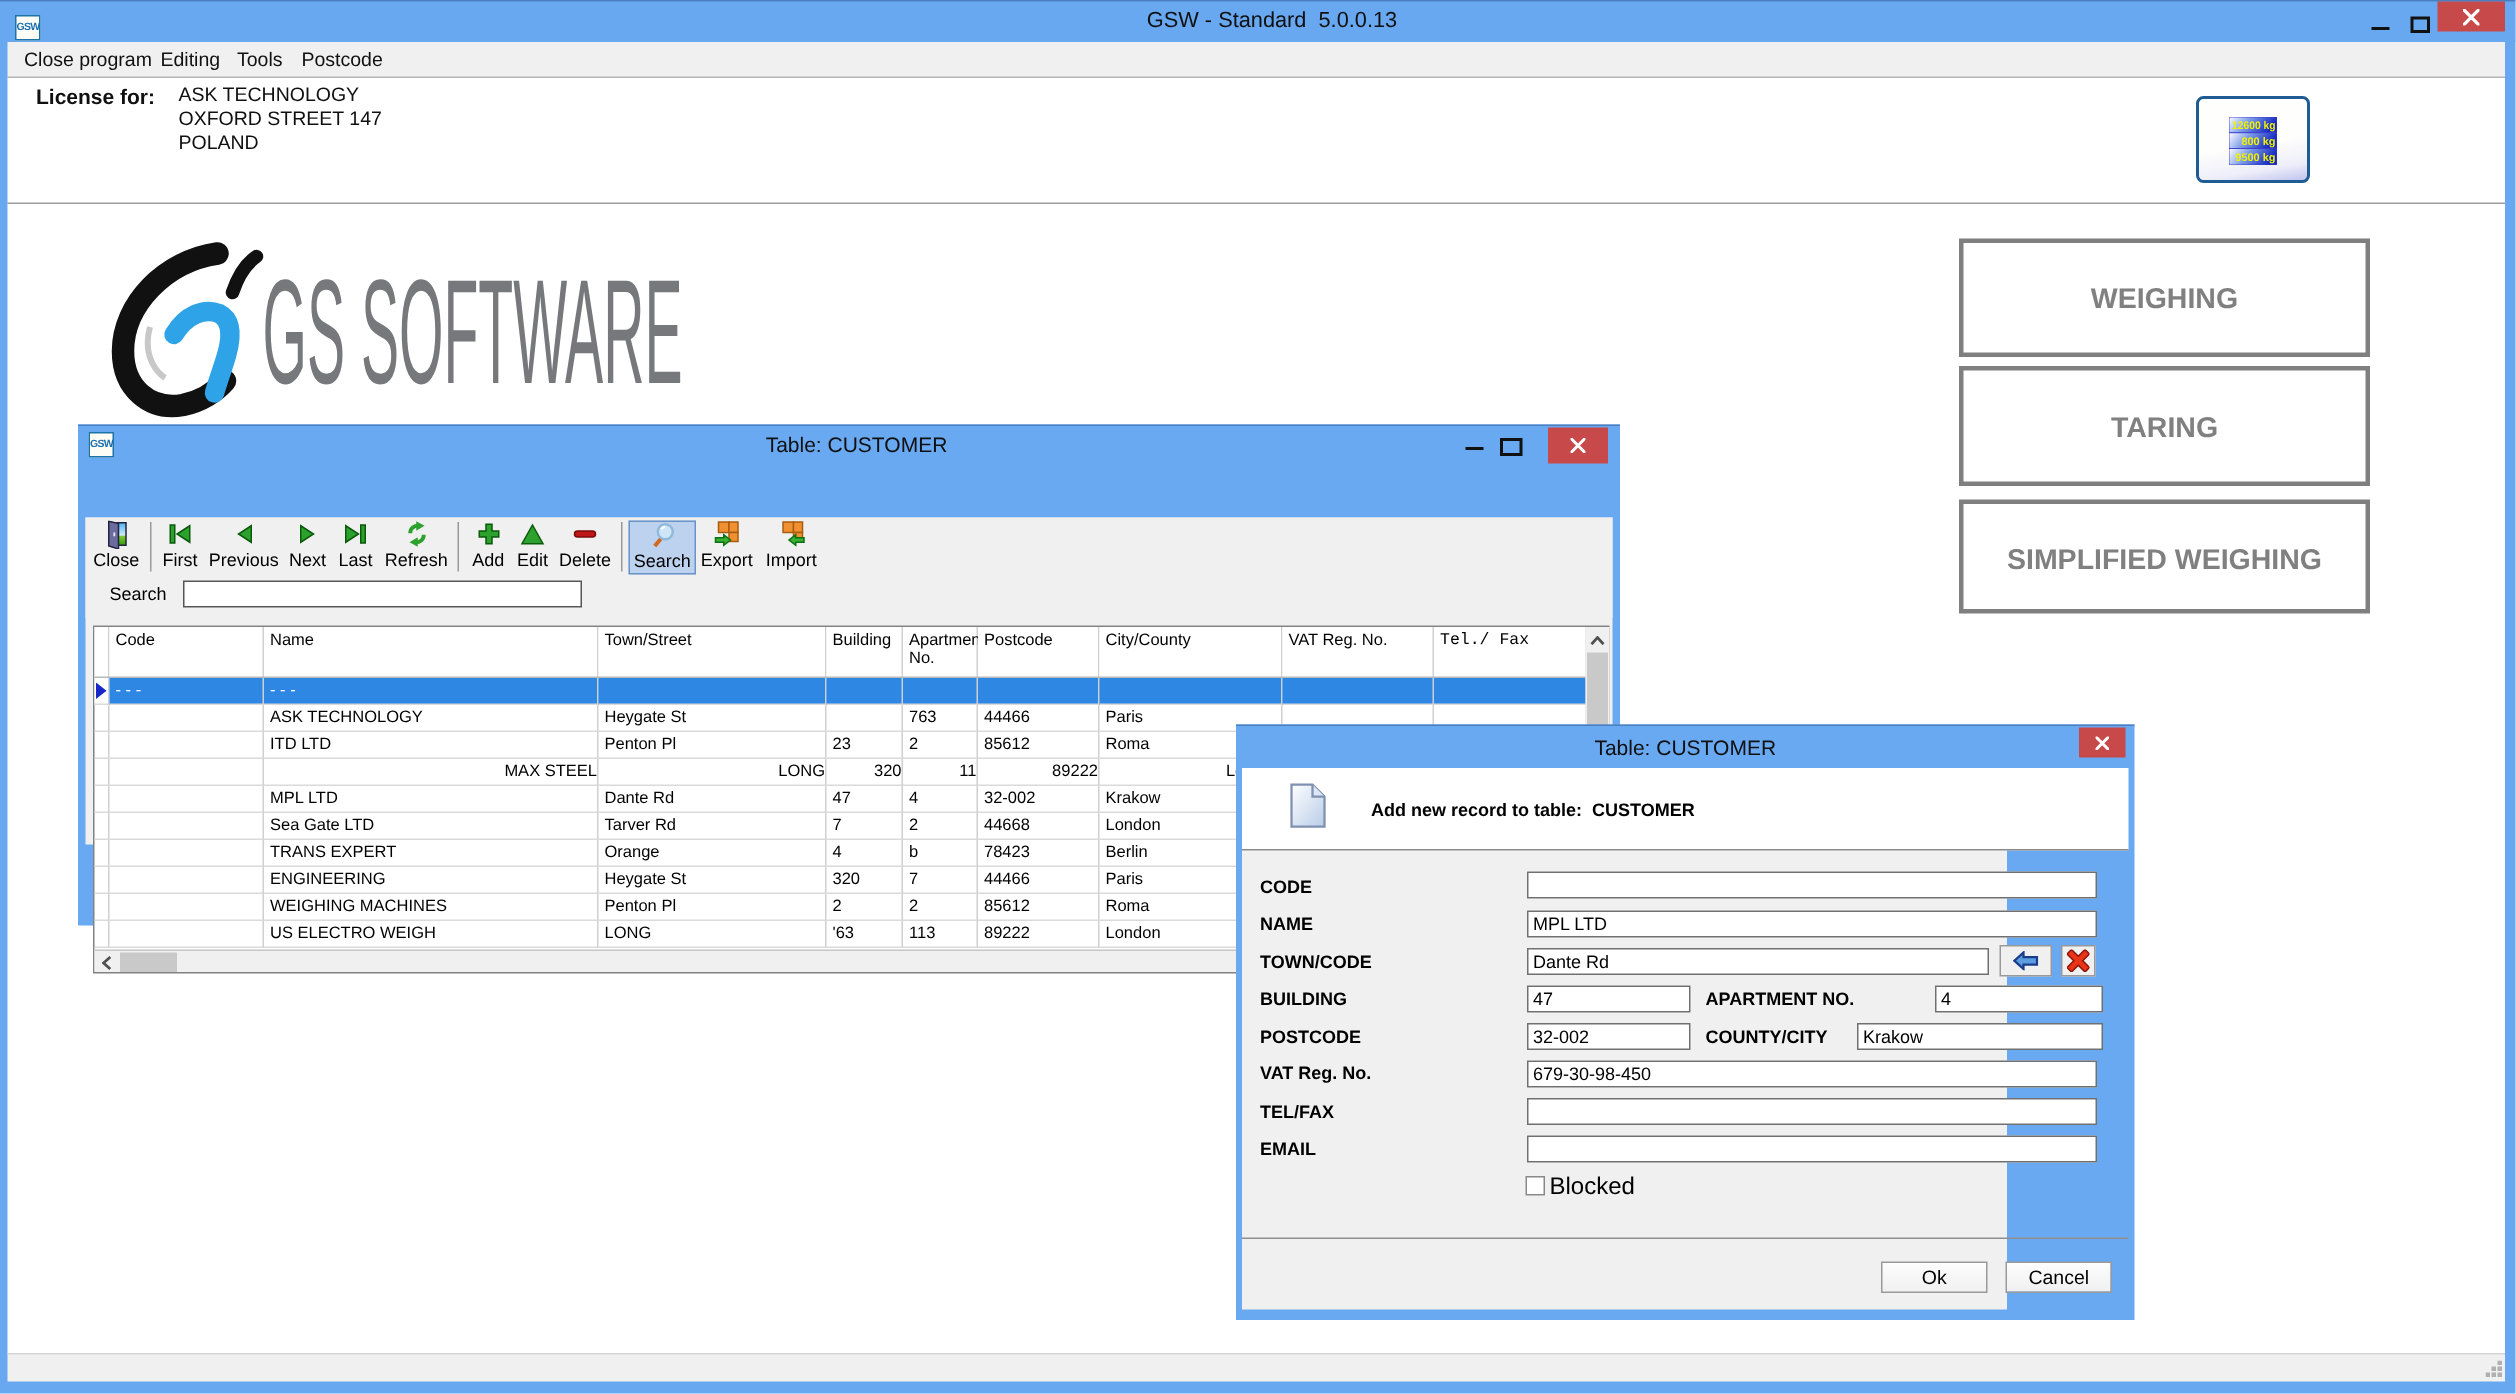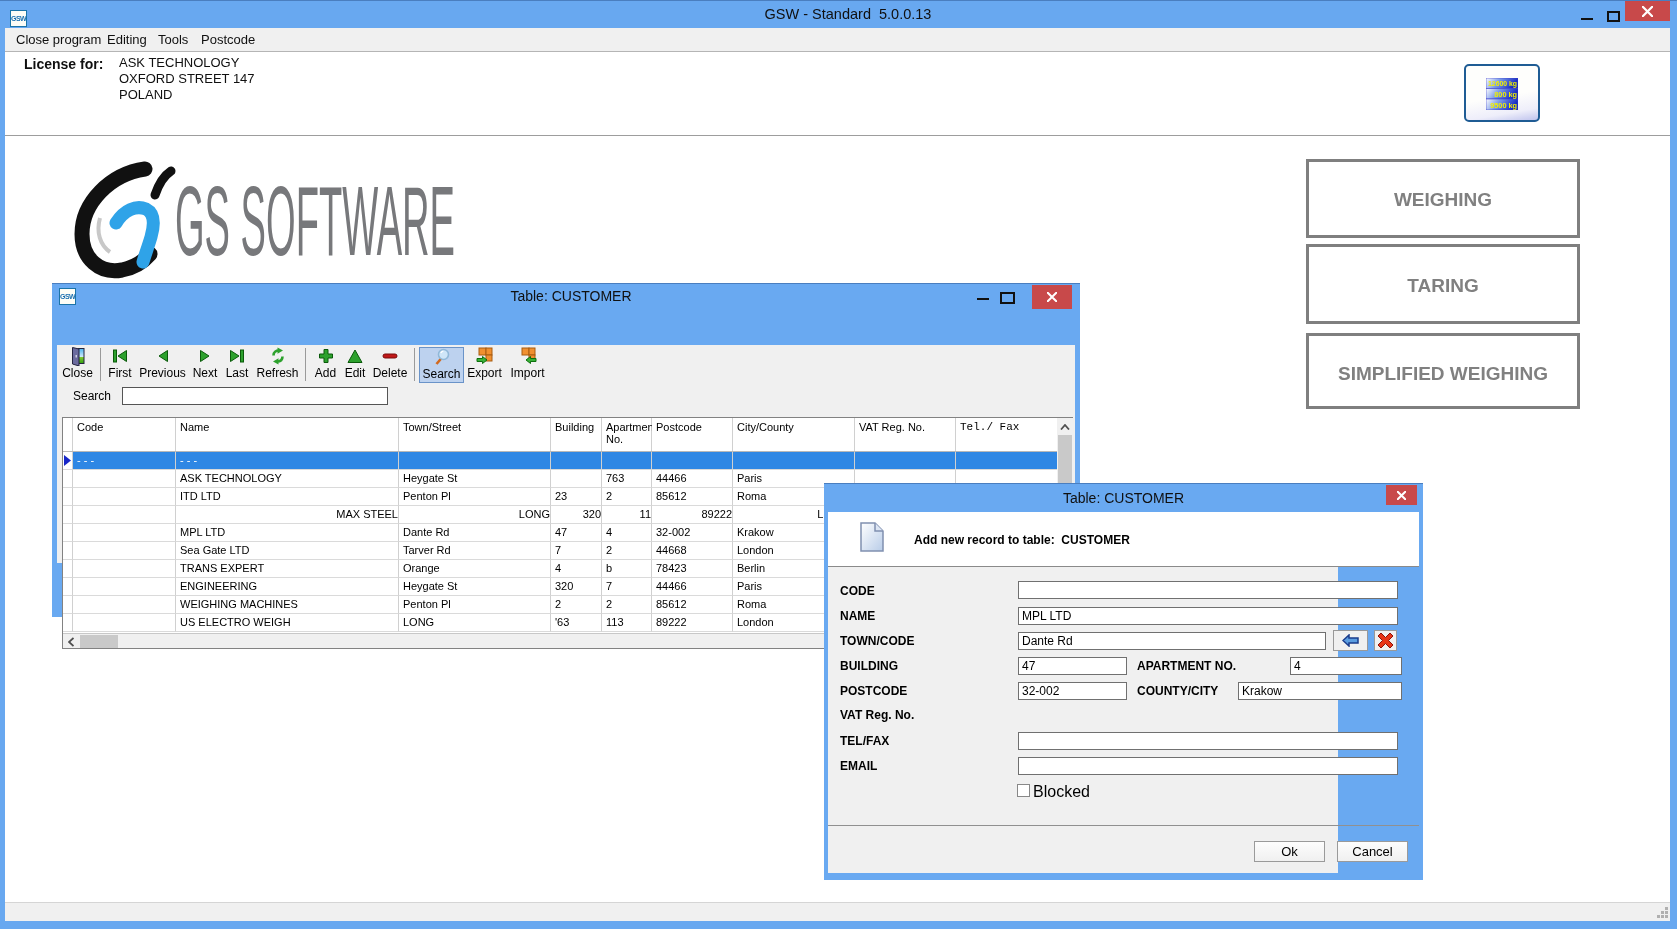--- a/index.html
+++ b/index.html
@@ -464,20 +464,21 @@
       </div>
     <div class="dlbl" style="left:12px; top:147px;">BUILDING</div>
     <div class="dinput" style="left:190px; top:145px; width:109px;">47</div>
     <div class="dlbl" style="left:309px; top:147px;">APARTMENT NO.</div>
     <div class="dinput" style="left:462px; top:145px; width:112px;">4</div>
     <div class="dlbl" style="left:12px; top:172px;">POSTCODE</div>
     <div class="dinput" style="left:190px; top:170px; width:109px;">32-002</div>
     <div class="dlbl" style="left:309px; top:172px;">COUNTY/CITY</div>
     <div class="dinput" style="left:410px; top:170px; width:164px;">Krakow</div>
     <div class="dlbl" style="left:12px; top:196px;">VAT Reg. No.</div>
+    <div class="dinput" style="left:190px; top:195px; width:380px;">679-30-98-450</div>
     <div class="dlbl" style="left:12px; top:222px;">TEL/FAX</div>
     <div class="dinput" style="left:190px; top:220px; width:380px;"></div>
     <div class="dlbl" style="left:12px; top:247px;">EMAIL</div>
     <div class="dinput" style="left:190px; top:245px; width:380px;"></div>
     <div class="abs" style="left:189px; top:272px; width:13px; height:13px; background:#fff; border:1px solid #888;"></div>
     <div class="abs" style="left:205px; top:271px; font-size:16px;">Blocked</div>
     <div class="abs" style="left:0px; top:313px; width:591px; height:1px; background:#909090;"></div>
     <div class="dbtn" style="left:426px; top:329px;">Ok</div>
     <div class="dbtn" style="left:509px; top:329px;">Cancel</div>
   </div>

